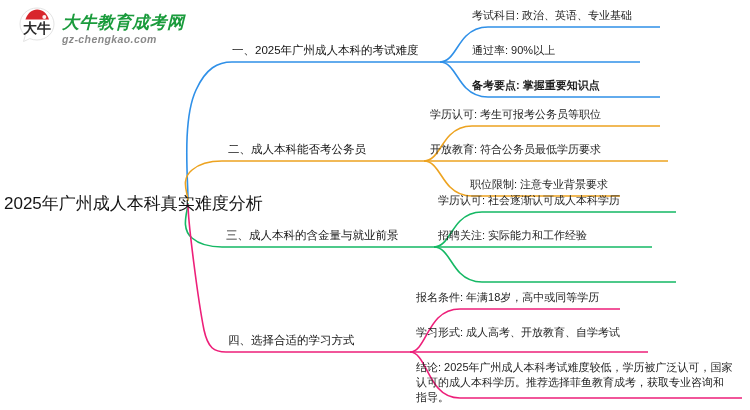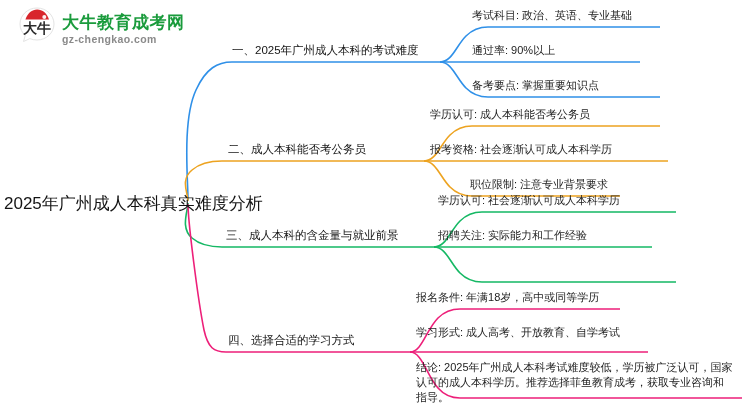--- a/index.html
+++ b/index.html
@@ -40,20 +40,21 @@
     position: relative;
     width: 38px;
     height: 38px;
     flex: none;
   }
   .logo-text {
     display: flex;
     flex-direction: column;
     justify-content: center;
     line-height: 1;
+    font-style: italic;
   }
   .logo-title {
     font-size: 17px;
     font-weight: bold;
     color: #1a9b3c;
     letter-spacing: 0.5px;
   }
   .logo-sub {
     font-size: 10.5px;
     font-weight: bold;
@@ -139,25 +140,25 @@
       <span class="logo-title">大牛教育成考网</span>
       <span class="logo-sub">gz-chengkao.com</span>
     </div>
   </div>
 
   <div class="node root" style="left:4px; top:193px;">2025年广州成人本科真实难度分析</div>
 
   <div class="node branch" style="left:232px; top:43px;">一、2025年广州成人本科的考试难度</div>
   <div class="node leaf" style="left:472px; top:8px;">考试科目: 政治、英语、专业基础</div>
   <div class="node leaf" style="left:472px; top:43px;">通过率: 90%以上</div>
-  <div class="node leaf" style="left:472px; top:78px;">备考要点: 掌握重要知识点</div>
+  <div class="node leaf" style="left:472px; top:78px;font-weight:bold;">备考要点: 掌握重要知识点</div>
 
   <div class="node branch" style="left:228px; top:142px;">二、成人本科能否考公务员</div>
-  <div class="node leaf" style="left:430px; top:107px;">学历认可: 成人本科能否考公务员</div>
-  <div class="node leaf" style="left:430px; top:142px;">报考资格: 社会逐渐认可成人本科学历</div>
+  <div class="node leaf" style="left:430px; top:107px;">学历认可: 考生可报考公务员等职位</div>
+  <div class="node leaf" style="left:430px; top:142px;">开放教育: 符合公务员最低学历要求</div>
   <div class="node leaf" style="left:430px; top:177px;margin-left:40px;">职位限制: 注意专业背景要求</div>
 
   <div class="node branch" style="left:226px; top:228px;">三、成人本科的含金量与就业前景</div>
   <div class="node leaf" style="left:438px; top:193px;">学历认可: 社会逐渐认可成人本科学历</div>
   <div class="node leaf" style="left:438px; top:228px;text-align:center;">招聘关注: 实际能力和工作经验</div>
 
   <div class="node branch" style="left:228px; top:333px;font-family:Liberation Mono, monospace;">四、选择合适的学习方式</div>
   <div class="node leaf" style="left:416px; top:290px;">报名条件: 年满18岁，高中或同等学历</div>
   <div class="node leaf" style="left:416px; top:325px;">学习形式: 成人高考、开放教育、自学考试</div>
   <div class="node leaf wrap" style="left:416px; top:360px;">结论: 2025年广州成人本科考试难度较低，学历被广泛认可，国家认可的成人本科学历。推荐选择菲鱼教育成考，获取专业咨询和指导。</div>

